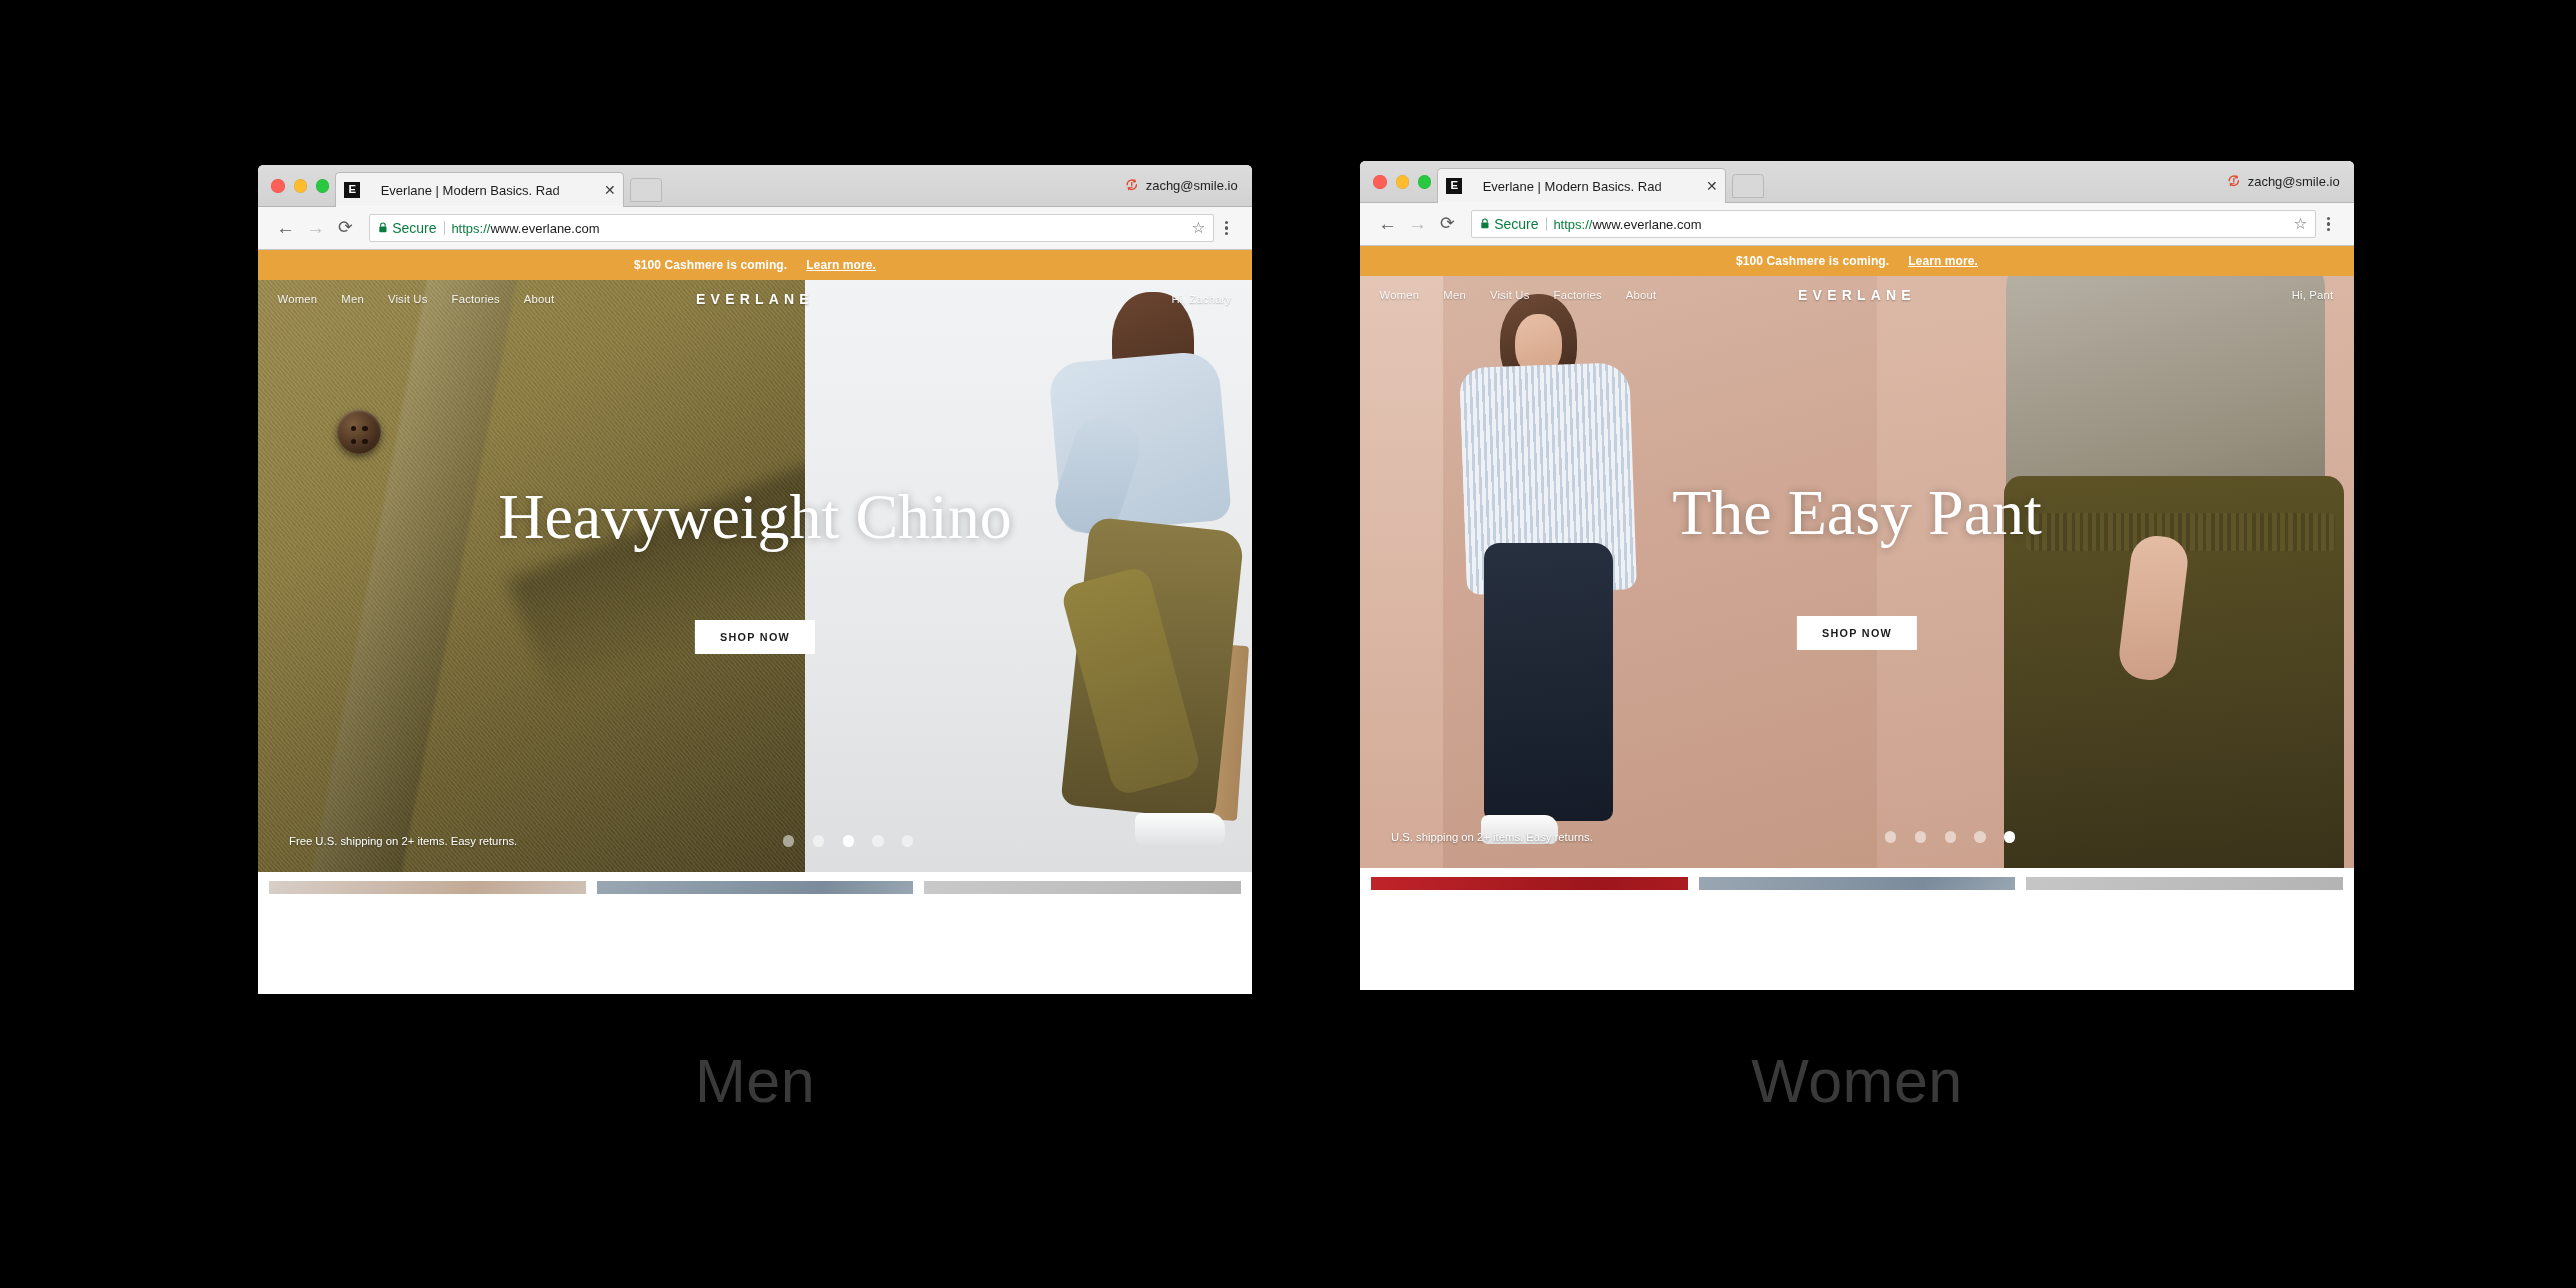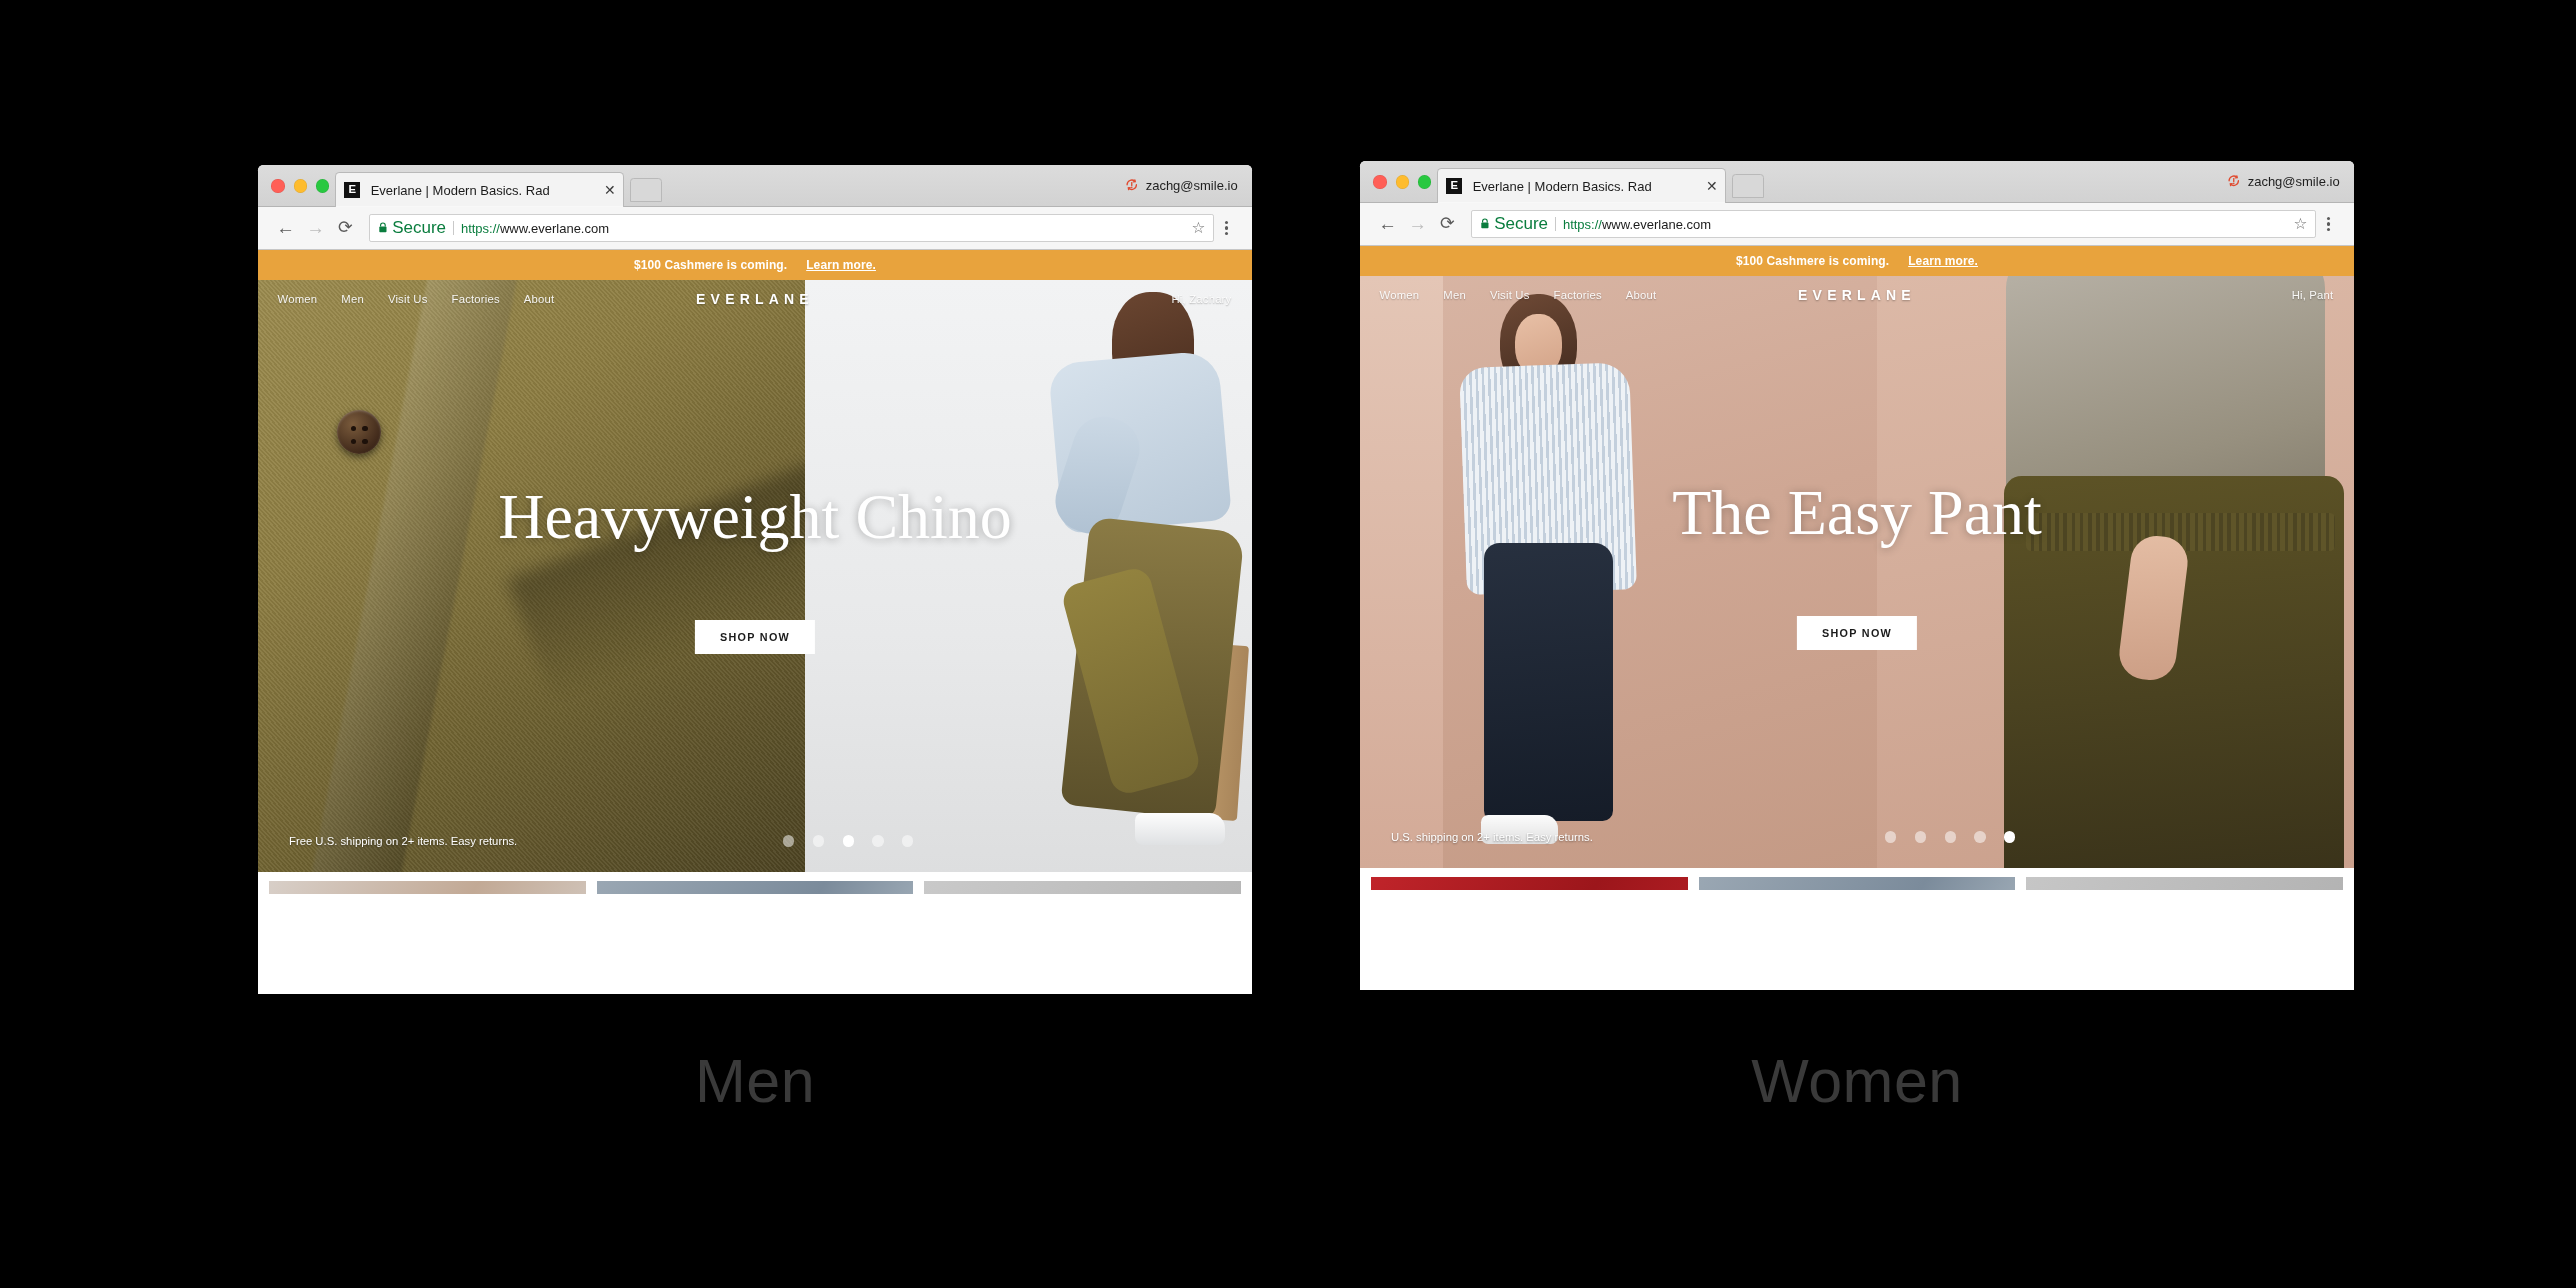--- a/index.html
+++ b/index.html
@@ -43,21 +43,21 @@
     border: 0.5px solid #b9b9b9; border-bottom: none;
     display: flex; align-items: center; padding: 0 7.2px 0 8.2px;
     box-shadow: 0 -0.5px 0 rgba(255,255,255,.8) inset;
   }
   .tab-favicon {
     width: 15.5px; height: 15.5px; background: #111; color: #fff;
     font-size: 11.3px; font-weight: 700; line-height: 15.5px; text-align: center;
     font-family: "Liberation Sans", sans-serif; flex: 0 0 auto; letter-spacing: -0.5px;
   }
   .tab-title {
-    flex: 1 1 auto; margin-left: 11px; font-size: 13px; color: #1c1c1c;
+    flex: 1 1 auto; margin-left: 21px; font-size: 13px; color: #1c1c1c;
     white-space: nowrap; overflow: hidden;
     -webkit-mask-image: linear-gradient(90deg,#000 78%,transparent 100%);
             mask-image: linear-gradient(90deg,#000 78%,transparent 100%);
   }
   .tab-close { flex: 0 0 auto; font-size: 14px; color: #3c3c3c; line-height: 1; padding-left: 3.1px; }
   .tab-new {
     position: absolute; left: 372px; top: 13.4px;
     width: 32px; height: 24px; border: 0.5px solid #b9b9b9;
     border-radius: 3.6px 3.6px 0 0; background: #d8d8d8;
   }
@@ -77,21 +77,21 @@
   }
   .navbtn { width: 30px; text-align: center; font-size: 18.5px; color: #5a5a5a; line-height: 1; }
   .navbtn.disabled { color: #bdbdbd; }
   .navbtn.reload { font-size: 17.5px; }
   .omnibox {
     flex: 1 1 auto; height: 28px; margin-left: 8.2px;
     background: #fff; border: 0.5px solid #cfcfcf; border-radius: 2.1px;
     display: flex; align-items: center; padding: 0 7.2px 0 8.2px;
   }
   .lock { width: 9.8px; height: 11.3px; position: relative; flex: 0 0 auto; }
-  .secure-label { font-size: 17px; color: #0a7d3e; margin-left: 4.6px; }
+  .secure-label { font-size: 14px; color: #0a7d3e; margin-left: 4.6px; }
   .omni-sep { width: 0.5px; height: 14.4px; background: #c9c9c9; margin: 0 7.2px; }
   .omni-url { font-size: 13px; color: #1c1c1c; flex: 1 1 auto; white-space: nowrap; }
   .omni-url .scheme { color: #0a7d3e; }
   .star { flex: 0 0 auto; font-size: 15.5px; color: #777; line-height: 1; }
   .kebab { width: 26px; text-align: center; font-size: 15.5px; color: #5a5a5a; line-height: .8; letter-spacing: 0; }
   .kebab span { display: block; width: 3.1px; height: 3.1px; background: #5a5a5a; border-radius: 50%; margin: 2.6px auto; }
 
   
   .page { position: relative; height: 644px; background: #fff; overflow: hidden; }
 

